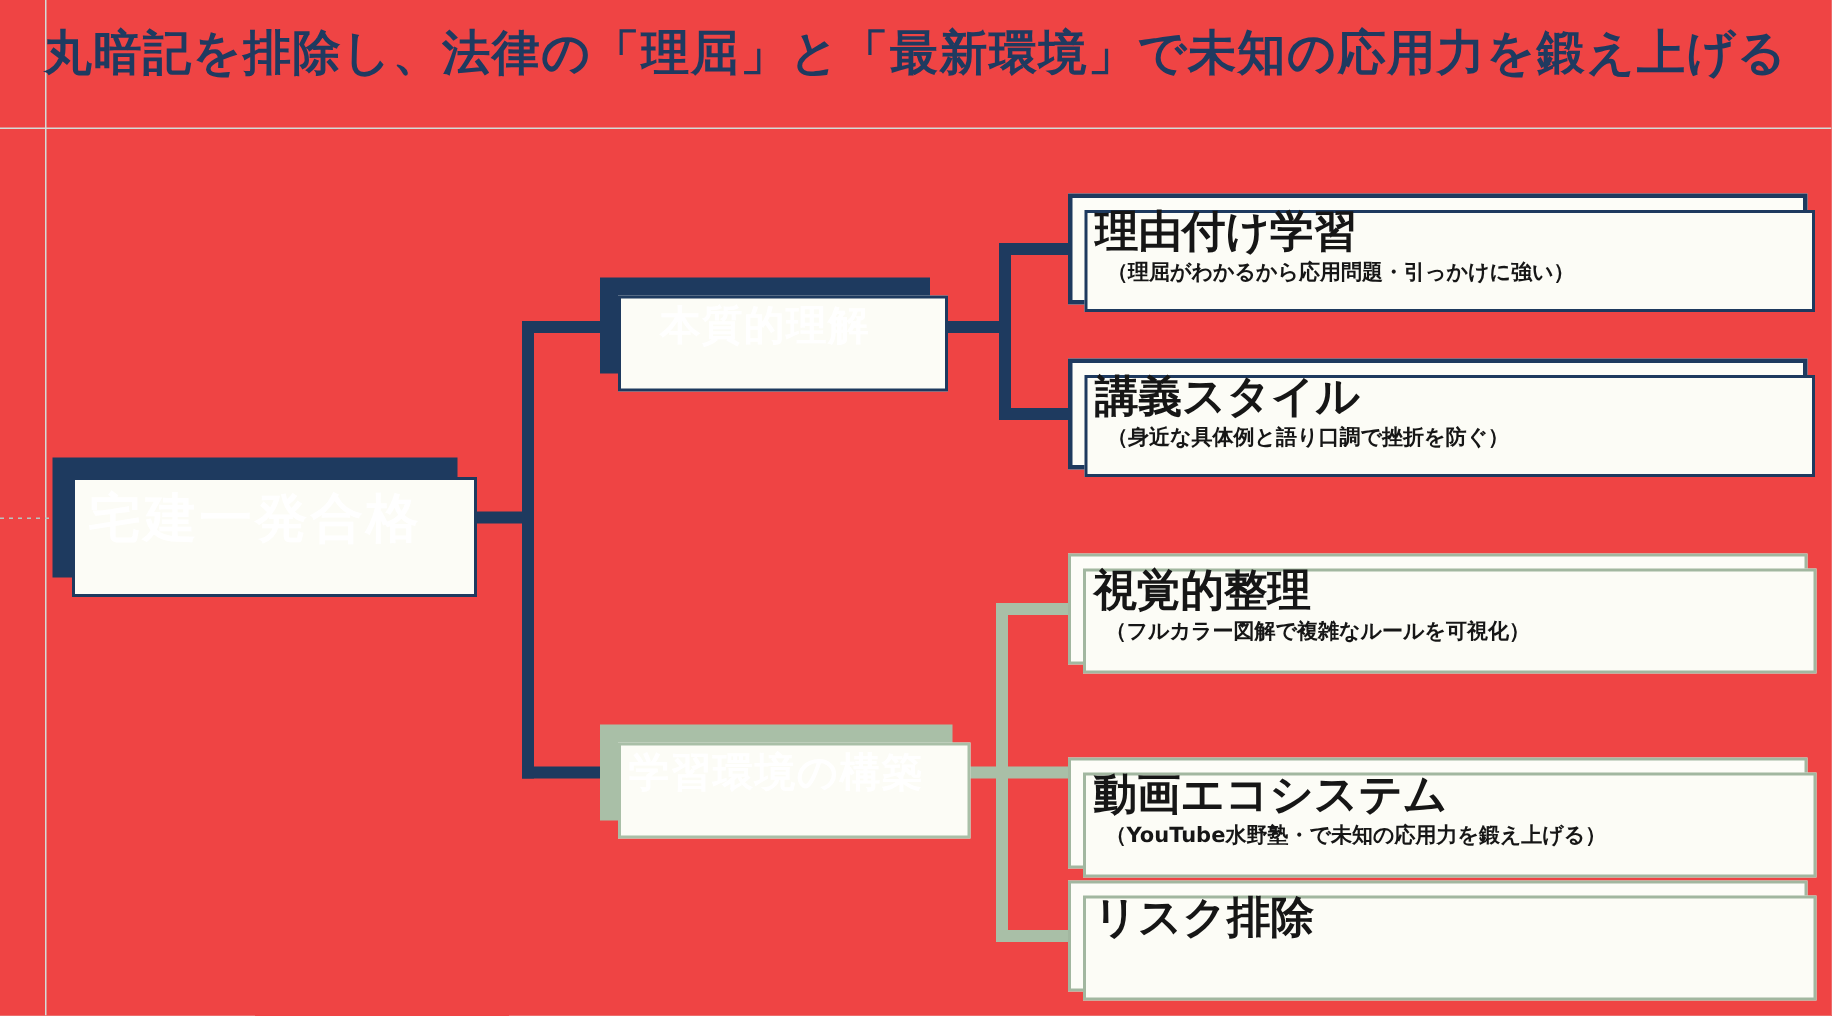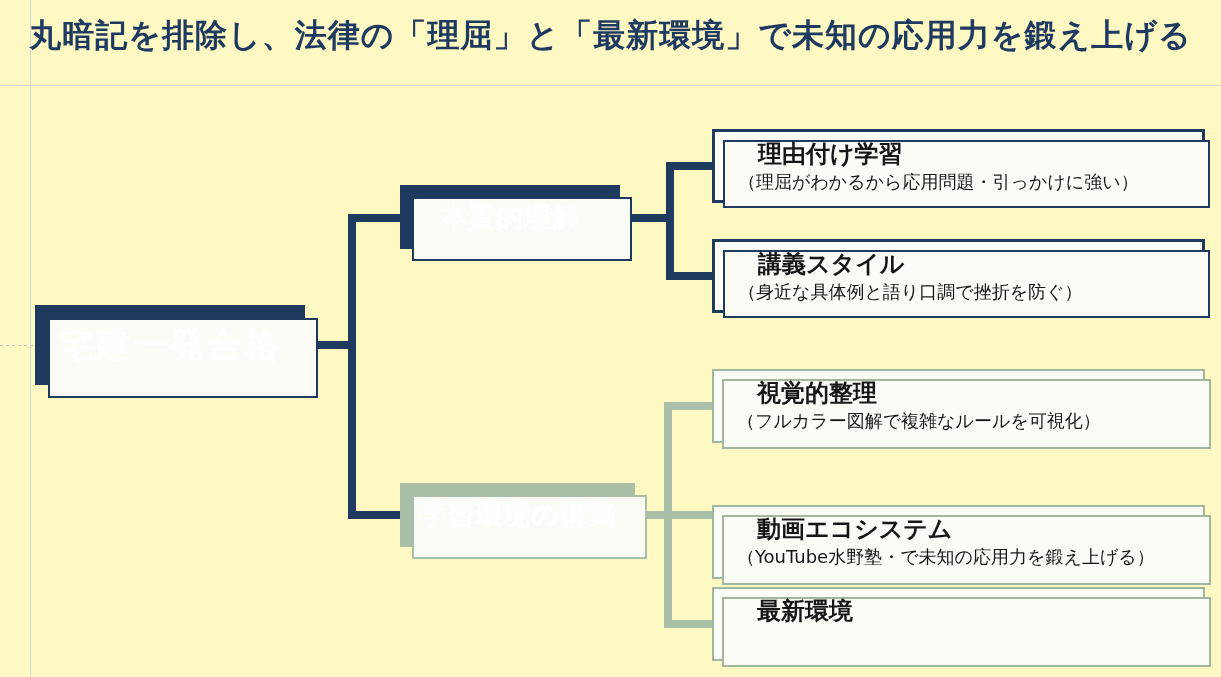--- a/index.html
+++ b/index.html
@@ -3,21 +3,21 @@
 <meta charset="utf-8">
 <style>
   html,body { margin:0; padding:0; }
   body {
     font-family: "DejaVu Sans", "Liberation Sans", sans-serif;
     background:#e8e8e0;
   }
   .canvas {
     position:relative;
     width:1221px; height:677px;
-    background:#fef9c3;
+    background:#ef4444;
     overflow:hidden;
   }
   
   .guide { position:absolute; background:#d3dbd8; z-index:0; }
   .guide-v { left:30px; top:0; width:1px; height:677px; }
   .guide-h-top { left:0; top:85px; width:1221px; height:1px; }
   .guide-h-mid { left:0; top:345px; width:33px; height:1px; background:repeating-linear-gradient(90deg,#b9c5c1 0 3px,transparent 3px 6px); }
 
   .page-title {
     position:absolute; left:0; top:14px; width:1221px;
@@ -62,22 +62,22 @@
 
   .leaf {
     left:712px; width:493px; height:74px;
     background:#fdfdf8;
     padding:7px 10px 0 15px;
     --sx:8px; --sy:8px;
     color:#161616;
   }
   .leaf.edge-navy { border:3px solid #1e3a5f; --edge:#1e3a5f; }
   .leaf.edge-green { border:2px solid #a2b7a0; --edge:#a2b7a0; }
-  .leaf-title { font-size:24px; font-weight:800; line-height:30px;margin-left:28px; }
-  .leaf-sub { font-size:18px; font-weight:400; line-height:26px; padding-left:8px; }
+  .leaf-title { font-size:29px; font-weight:800; line-height:30px; }
+  .leaf-sub { font-size:14px; font-weight:700; line-height:26px; padding-left:8px; }
 </style>
 </head>
 <body>
 
 <div class="canvas">
 
   <div class="guide guide-v"></div>
   <div class="guide guide-h-top"></div>
   <div class="guide guide-h-mid"></div>
 
@@ -121,16 +121,16 @@
 
   <div class="node leaf edge-green" style="top:369px;">
     <div class="leaf-title">視覚的整理</div>
     <div class="leaf-sub">（フルカラー図解で複雑なルールを可視化）</div>
   </div>
   <div class="node leaf edge-green" style="top:505px;">
     <div class="leaf-title">動画エコシステム</div>
     <div class="leaf-sub">（YouTube水野塾・で未知の応用力を鍛え上げる）</div>
   </div>
   <div class="node leaf edge-green" style="top:587px;">
-    <div class="leaf-title">最新環境</div>
+    <div class="leaf-title">リスク排除</div>
   </div>
 
 </div>
 
 </body></html>

